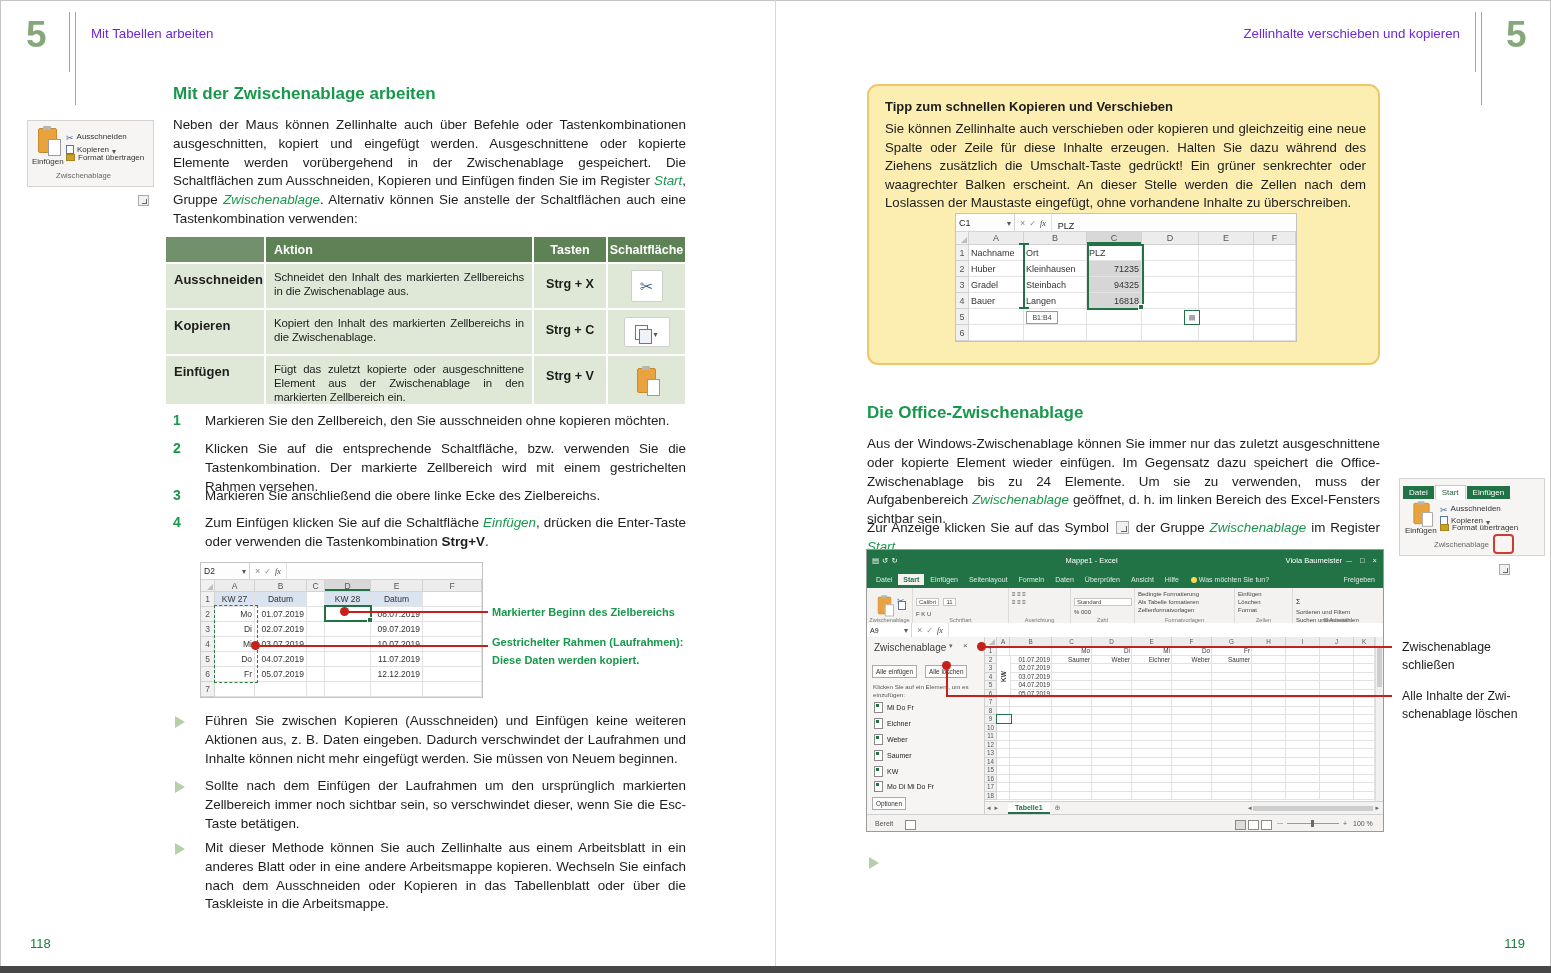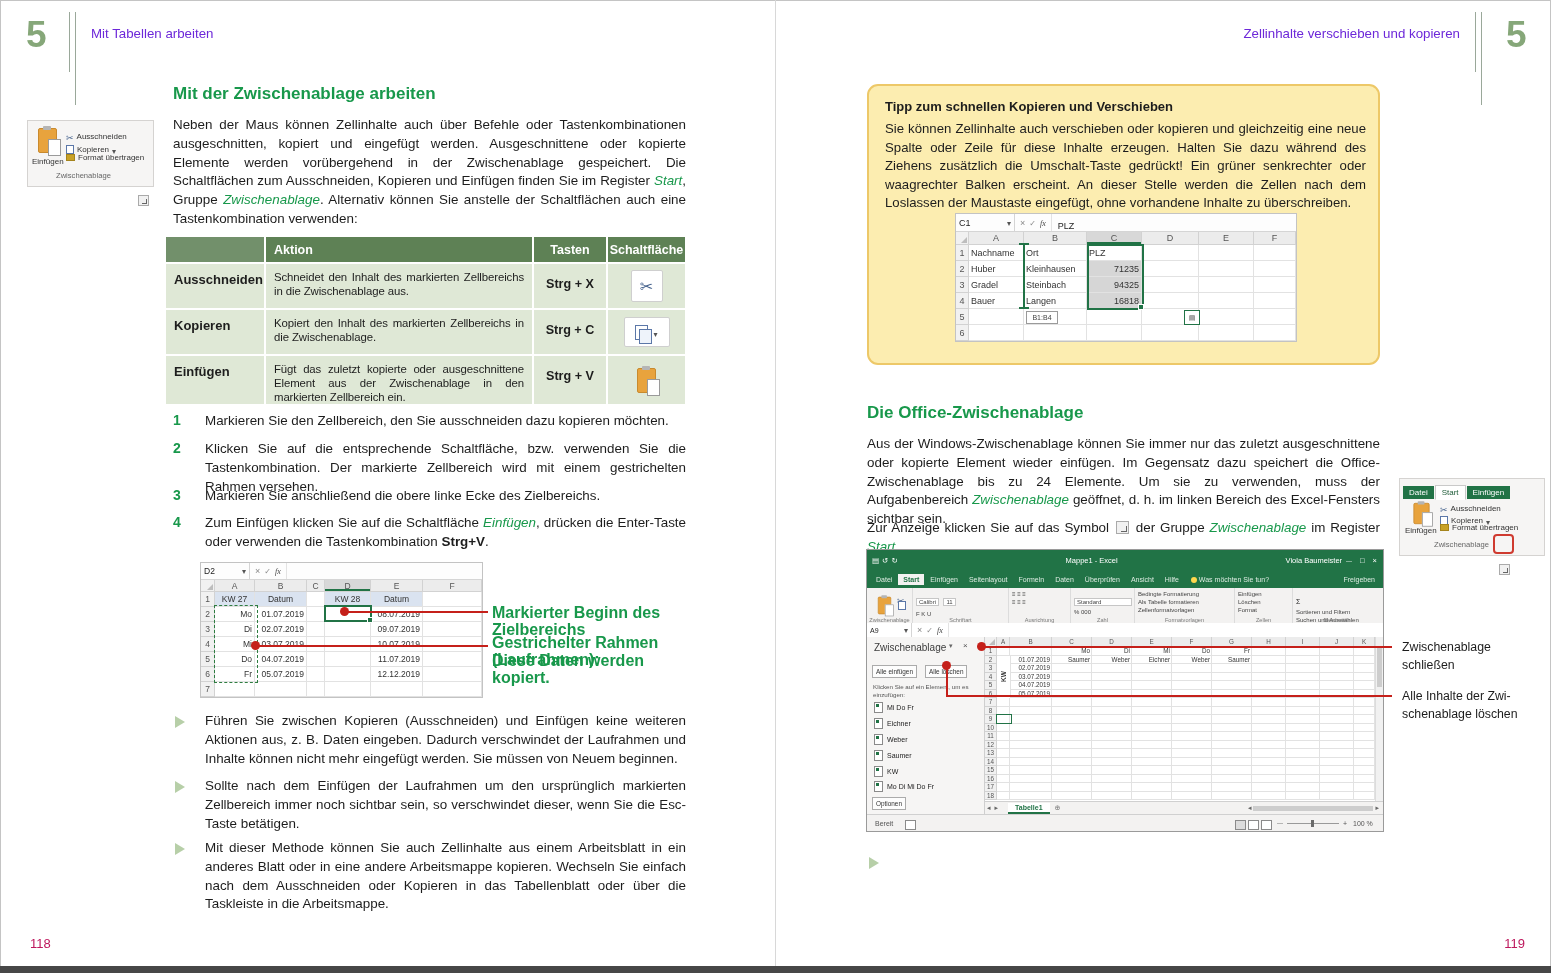--- a/index.html
+++ b/index.html
@@ -5,29 +5,29 @@
   html,body{margin:0;padding:0;background:#888;}
   .spread{position:relative;width:1551px;height:973px;background:#fff;overflow:hidden;
     font-family:"Liberation Sans",sans-serif;color:#1d1d1d;box-shadow:inset 0 0 0 1px #c4c4c4;}
   .abs{position:absolute;}
   .divider{left:775px;top:0;width:1px;height:966px;background:#d8d8d8;}
   .bottombar{left:0;top:966px;width:1551px;height:7px;background:#474747;}
   
   .chnum{font-size:37px;font-weight:bold;color:#86a779;}
   .hrule{width:1px;background:#9aa89a;}
   .htitle{font-size:13.3px;color:#6d28d9;}
-  .pgnum{font-size:13px;color:#be185d;}
+  .pgnum{font-size:13px;color:#15803d;}
   
   .ghead{font-size:17px;font-weight:bold;color:#18984b;}
   .para{font-size:13.4px;line-height:18.8px;text-align:justify;}
   .seg-gi{color:#18984b;font-style:italic;}
   .seg-b{font-weight:bold;}
   .stepnum{font-size:14px;font-weight:bold;color:#18984b;}
   .tri{width:0;height:0;border-left:10px solid #b7cfa8;border-top:6px solid transparent;border-bottom:6px solid transparent;}
-  .callout{font-size:16px;font-weight:bold;color:#18984b;line-height:17px;}
+  .callout{font-size:11px;font-weight:bold;color:#18984b;line-height:17px;}
   .annot{font-size:12.3px;color:#1d1d1d;line-height:18px;}
   .redline{background:#c5201a;}
   .reddot{width:9px;height:9px;border-radius:50%;background:#c5201a;}
   
   .dtable{display:grid;grid-template-columns:98px 266px 72px 77px;grid-template-rows:25px 44px 44px 48px;gap:2px;}
   .t-h{background:#5e8155;color:#fff;font-size:12.5px;font-weight:bold;display:flex;align-items:center;padding-left:8px;}
   .t-h0{background:#72906b;}
   .t-hc{justify-content:center;padding-left:0;}
   .t-lab{background:#dfe8d6;font-size:13px;font-weight:bold;padding:8px 0 0 8px;}
   .t-act{background:#dfe8d6;font-size:11.4px;line-height:14px;padding:6px 8px;text-align:justify;letter-spacing:-0.1px;}
@@ -189,21 +189,21 @@
 
     <div class="t-lab">Einfügen</div>
     <div class="t-act">Fügt das zuletzt kopierte oder ausgeschnittene Element aus der Zwischenablage in den markierten Zellbereich ein.</div>
     <div class="t-key">Strg + V</div>
     <div class="t-ico">
         <span class="clipbig"></span>
       </div>
   </div>
 
   <div class="abs stepnum" style="left:173px;top:412px;">1</div>
-  <div class="abs para" style="left:205px;top:412px;width:481px;"><span>Markieren Sie den Zellbereich, den Sie ausschneiden dazu kopieren möchten.</span></div>
+  <div class="abs para" style="left:205px;top:412px;width:481px;"><span>Markieren Sie den Zellbereich, den Sie ausschneiden ohne kopieren möchten.</span></div>
   <div class="abs stepnum" style="left:173px;top:440px;">2</div>
   <div class="abs para" style="left:205px;top:440px;width:481px;"><span>Klicken Sie auf die entsprechende Schaltfläche, bzw. verwenden Sie die Tastenkombination. Der markierte Zellbereich wird mit einem gestrichelten Rahmen versehen.</span></div>
   <div class="abs stepnum" style="left:173px;top:487px;">3</div>
   <div class="abs para" style="left:205px;top:487px;width:481px;"><span>Markieren Sie anschließend die obere linke Ecke des Zielbereichs.</span></div>
   <div class="abs stepnum" style="left:173px;top:514px;">4</div>
   <div class="abs para" style="left:205px;top:514px;width:481px;"><span>Zum Einfügen klicken Sie auf die Schaltfläche </span><span class="seg-gi">Einfügen</span><span>, drücken die Enter-Taste oder verwenden die Tastenkombination </span><span class="seg-b">Strg+V</span><span>.</span></div>
 
   <div class="abs sheet" style="left:200px;top:562px;width:281px;height:134px;">
     <div class="fbar" style="height:16px;font-size:8.5px;">
       <span class="nbox" style="width:42px;">

